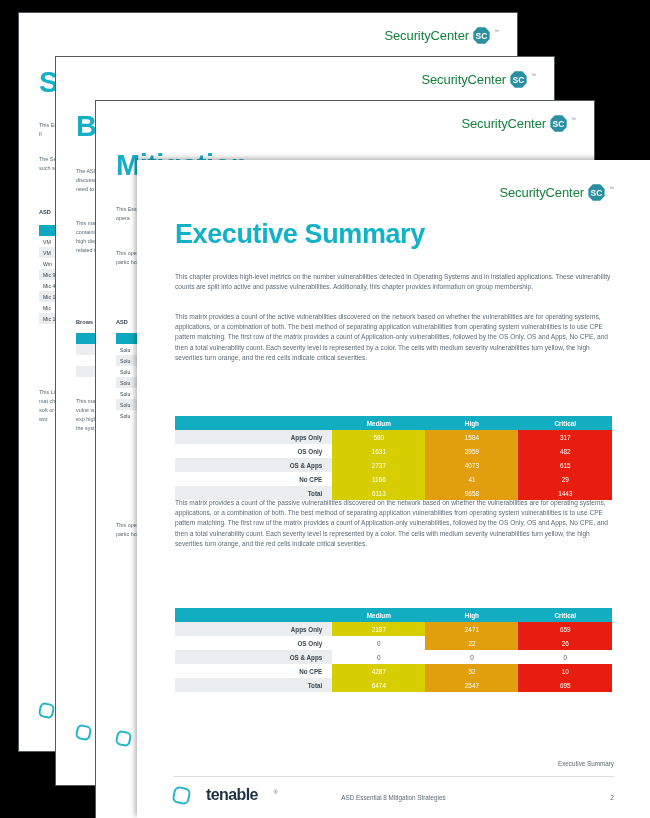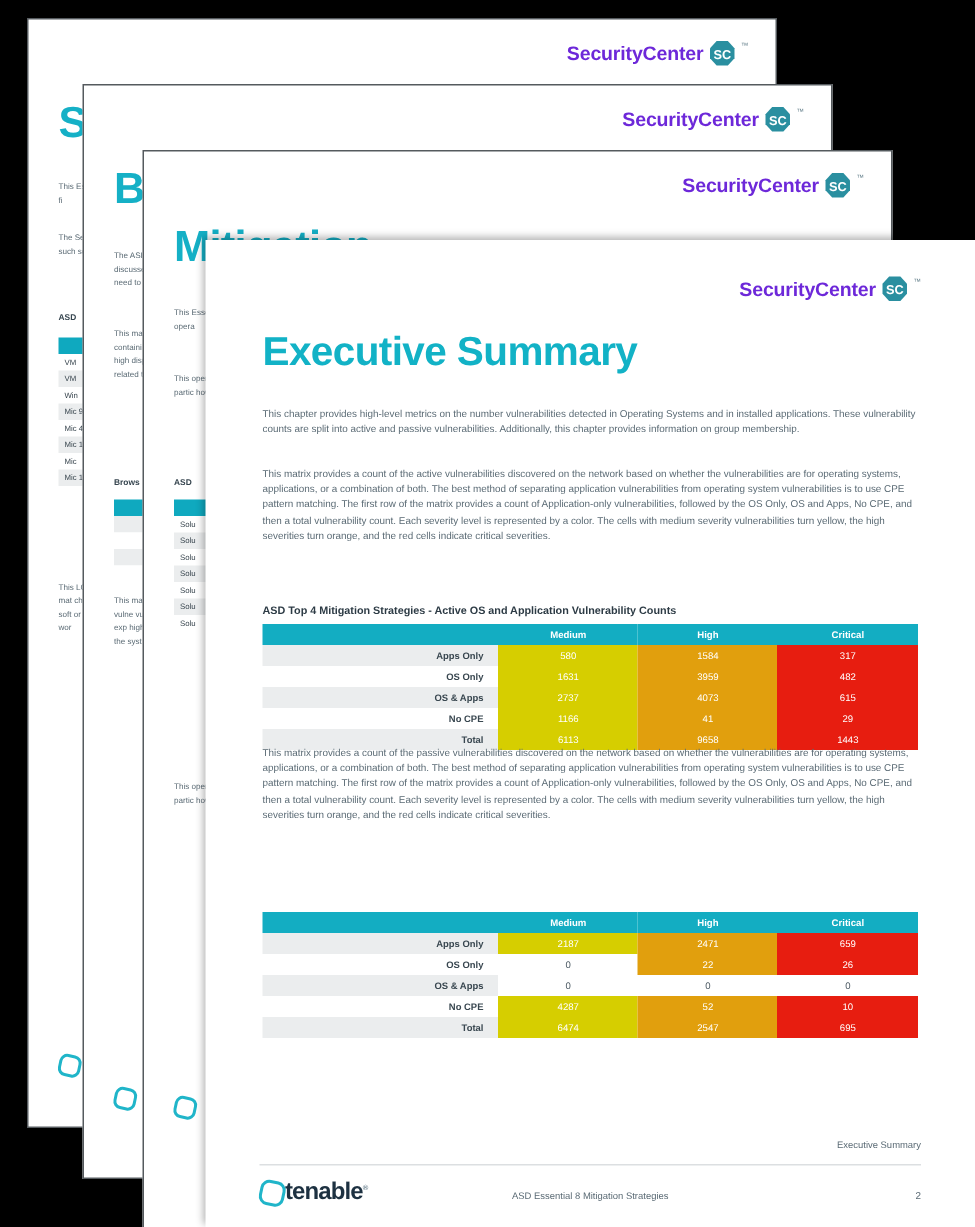--- a/index.html
+++ b/index.html
@@ -40,22 +40,22 @@
   
   .sc-logo {
     position: absolute;
     display: flex;
     align-items: center;
     gap: 4px;
     white-space: nowrap;
   }
   .sc-word {
     font-size: 13px;
-    font-weight: bold;
-    color: #6d28d9;
+    font-weight: normal;
+    color: #15803d;
     letter-spacing: -0.1px;
   }
   .sc-badge {
     width: 17px; height: 17px;
     background: #2a8fa0;
     color: #ffffff;
     font-size: 8.5px;
     font-weight: bold;
     display: flex;
     align-items: center;
@@ -189,21 +189,21 @@
   }
   .fp-foot-rule {
     position: absolute;
     left: 36px; right: 36px; top: 616px;
     height: 1px;
     background: #dcdfe1;
   }
   .tenable-logo {
     position: absolute;
     left: 36px; top: 626px;
-    display: flex; align-items: center; gap: 0;
+    display: flex; align-items: center; gap: 16px;
   }
   .tn-mark {
     width: 17px; height: 17px;
     border: 2.6px solid #20b5c9;
     border-radius: 35%;
     transform: rotate(12deg);
   }
   .tn-word {
     font-size: 16px; font-weight: bold; color: #1d3141;
     letter-spacing: -0.6px;
@@ -315,21 +315,20 @@
         <span class="sc-word">SecurityCenter</span>
         <span class="sc-badge">SC</span>
         <span class="sc-tm">™</span>
       </div>
 
       <h1 class="fp-title">Executive Summary</h1>
 
       <div class="fp-para fp-para-1">This chapter provides high-level metrics on the number vulnerabilities detected in Operating Systems and in installed applications. These vulnerability counts are split into active and passive vulnerabilities. Additionally, this chapter provides information on group membership.</div>
       <div class="fp-para fp-para-2">This matrix provides a count of the active vulnerabilities discovered on the network based on whether the vulnerabilities are for operating systems, applications, or a combination of both. The best method of separating application vulnerabilities from operating system vulnerabilities is to use CPE pattern matching. The first row of the matrix provides a count of Application-only vulnerabilities, followed by the OS Only, OS and Apps, No CPE, and then a total vulnerability count. Each severity level is represented by a color. The cells with medium severity vulnerabilities turn yellow, the high severities turn orange, and the red cells indicate critical severities.</div>
 
-      <div class="fp-table-title tt-1">ASD Top 4 Mitigation Strategies - Active OS and Application Vulnerability Counts</div>
       <table class="matrix m-1">
         <colgroup>
             <col style="width:36%">
             <col style="width:21.3%">
             <col style="width:21.3%">
             <col style="width:21.4%">
           </colgroup>
         <thead>
           <tr>
             <th class="corner"></th>

